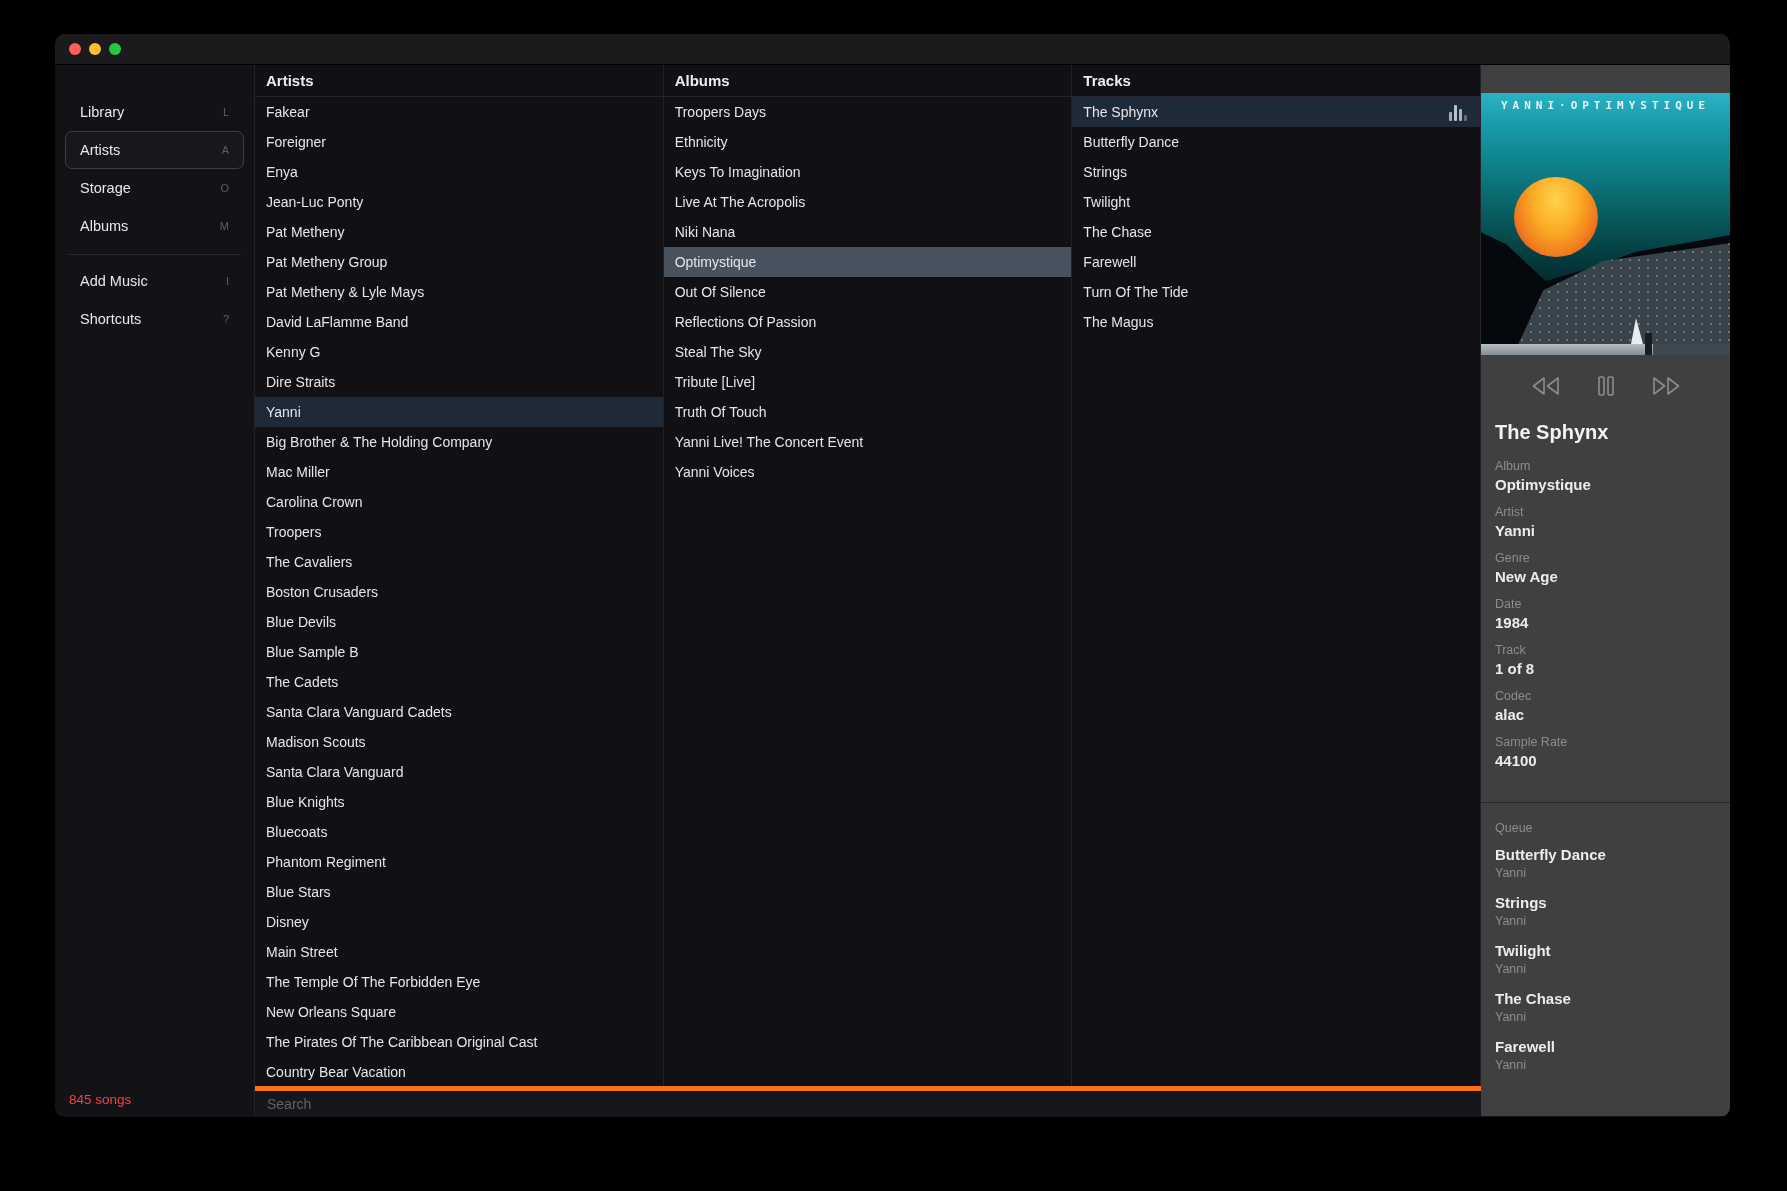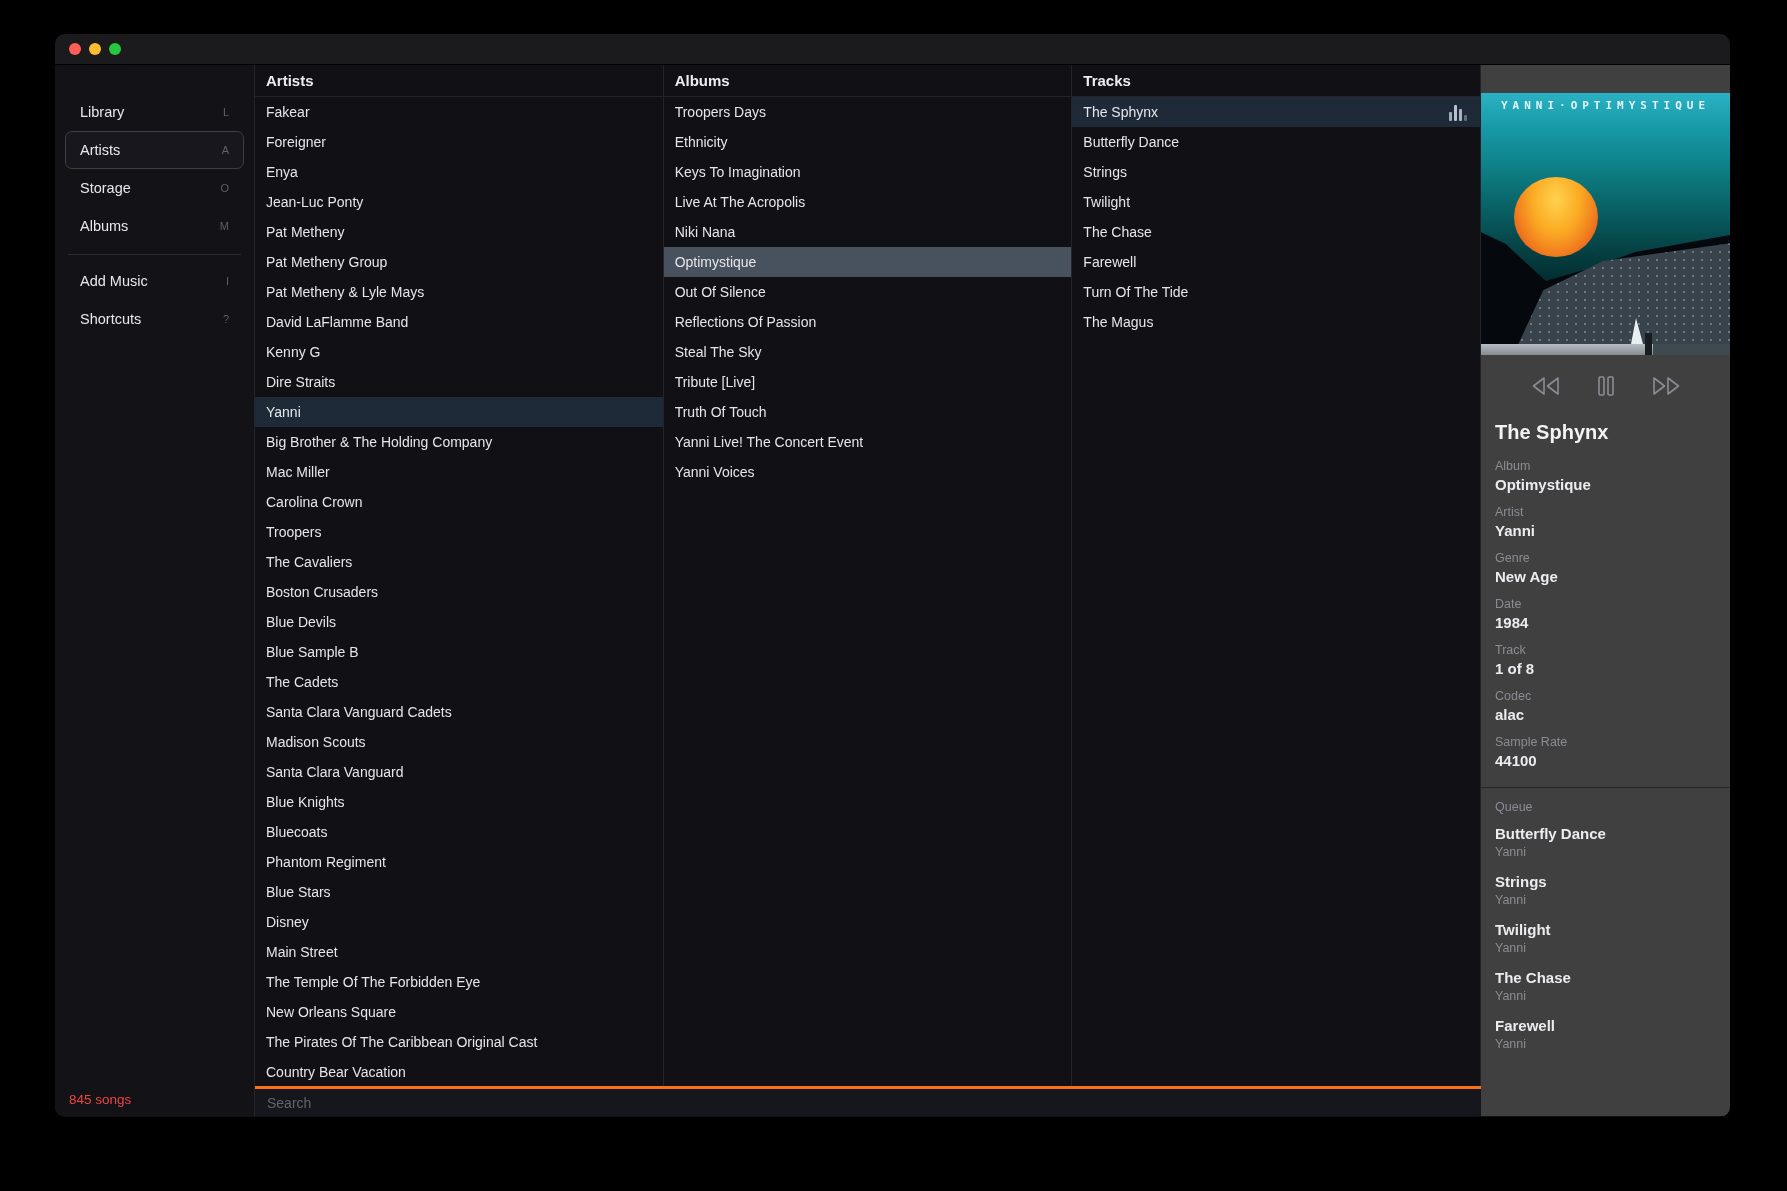--- a/index.html
+++ b/index.html
@@ -43,21 +43,21 @@
              font-weight:500; color:#e6e6ea; white-space:nowrap; cursor:default; }
   .col-row.selected { background:#1e2a38; }
   .col-row.focused { background:#47525e; }
   .eq { display:none; margin-left:auto; align-items:flex-end; gap:2px; height:17px; padding-right:2px; }
   .col-row.playing .eq { display:flex; }
   .eq i { width:3px; border-radius:1px; background:#b7c1cf; }
   .eq i:nth-child(1){ height:9px; opacity:.85; } .eq i:nth-child(2){ height:16px; }
   .eq i:nth-child(3){ height:12px; opacity:.9; } .eq i:nth-child(4){ height:6px; opacity:.45; }
 
   
-  .search-bar { height:30px; flex:none; border-top:3px solid #f97316; background:#16171c;
+  .search-bar { height:30px; flex:none; border-top:5px solid #f97316; background:#16171c;
                 display:flex; align-items:center; }
   .search-bar input { width:100%; height:100%; background:transparent; border:none; outline:none;
                 padding:0 12px; font-size:14px; color:#e6e6ea; font-family:inherit; }
   .search-bar input::placeholder { color:#63636c; }
 
   
   .panel { width:249px; flex:none; background:#404040; display:flex; flex-direction:column; overflow:hidden; }
   .art { margin-top:28px; height:262px; position:relative; overflow:hidden; flex:none;
          background:linear-gradient(180deg,#2ab2c4 0%,#1798a6 14%,#0d7d83 30%,#07595c 48%,#053d40 62%,#032628 76%,#021a1d 88%,#02141a 100%); }
   .art-title { position:absolute; top:6px; left:0; right:0; text-align:center;
@@ -91,21 +91,21 @@
               gap:36px; margin-top:2px; }
   .ctl { background:none; border:none; display:flex; align-items:center; cursor:default; }
   .ctl svg { stroke:#8b8b93; fill:none; stroke-width:1.6; stroke-linejoin:round; stroke-linecap:round; }
 
   .np-info { padding:6px 14px 0; }
   .np-title { font-size:20px; font-weight:700; color:#f3f3f5; margin-bottom:15px; }
   .meta-field { margin-bottom:12px; }
   .meta-label { font-size:12.5px; color:#8b8b93; margin-bottom:3px; }
   .meta-value { font-size:15px; font-weight:700; color:#ececf0; }
 
-  .queue-sec { border-top:1px solid #26262c; margin-top:6px; padding:12px 14px 0; }
+  .queue-sec { border-top:1px solid #26262c; margin-top:21px; padding:18px 14px 0; }
   .queue-label { font-size:12.5px; color:#8b8b93; margin-bottom:11px; }
   .queue-item { margin-bottom:14px; }
   .queue-title { font-size:15px; font-weight:700; color:#ececf0; }
   .queue-artist { font-size:12.5px; color:#8b8b93; margin-top:3px; }
 </style>
 </head>
 <body>
 
 <div class="window">
 

